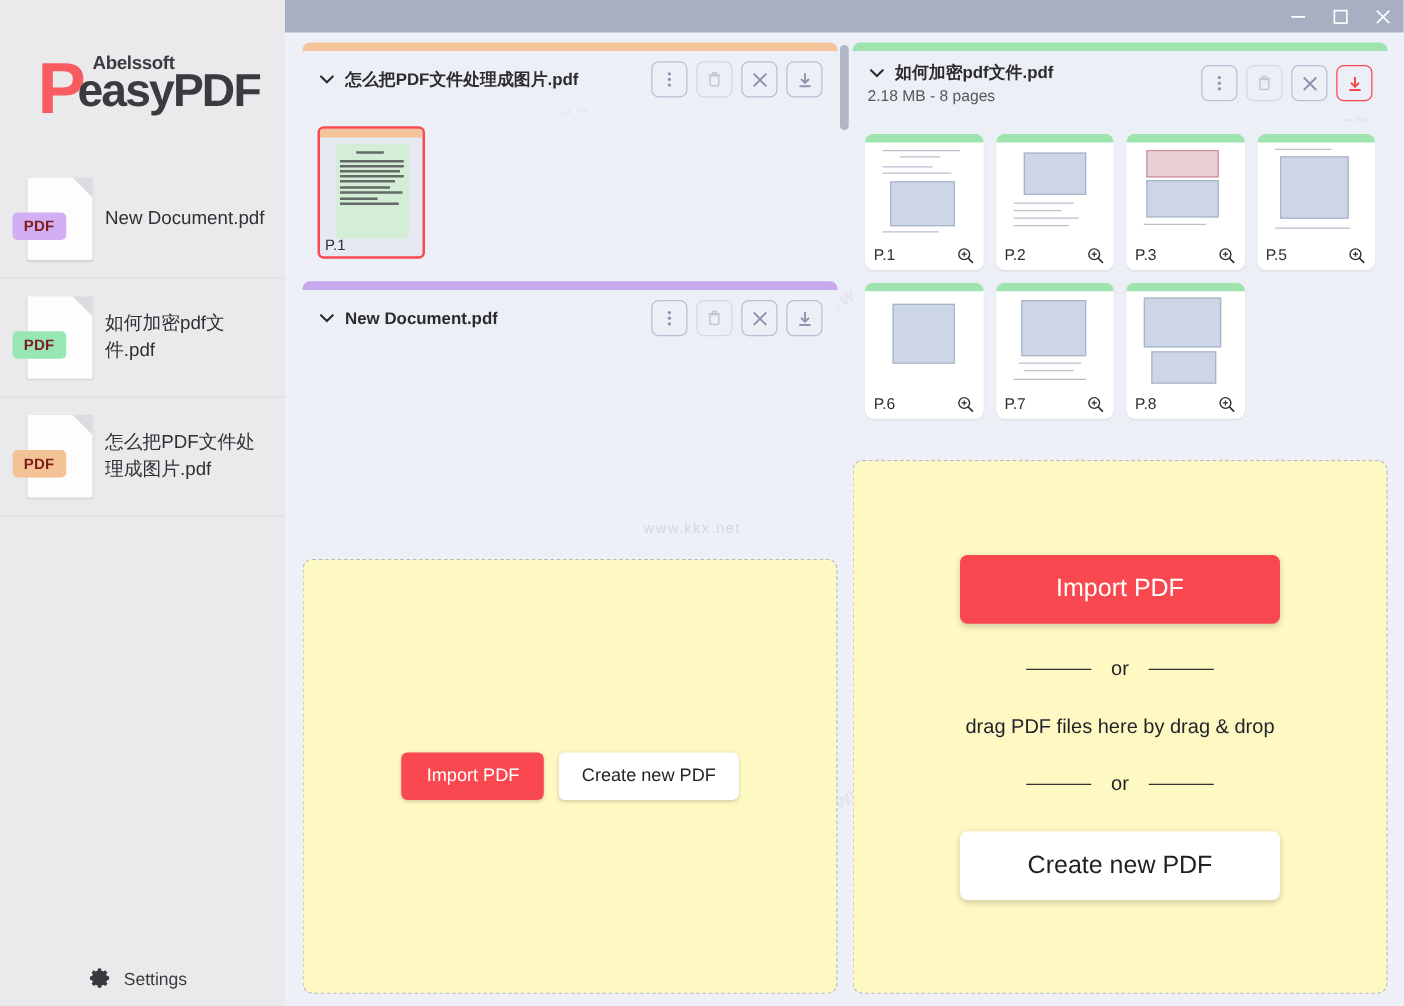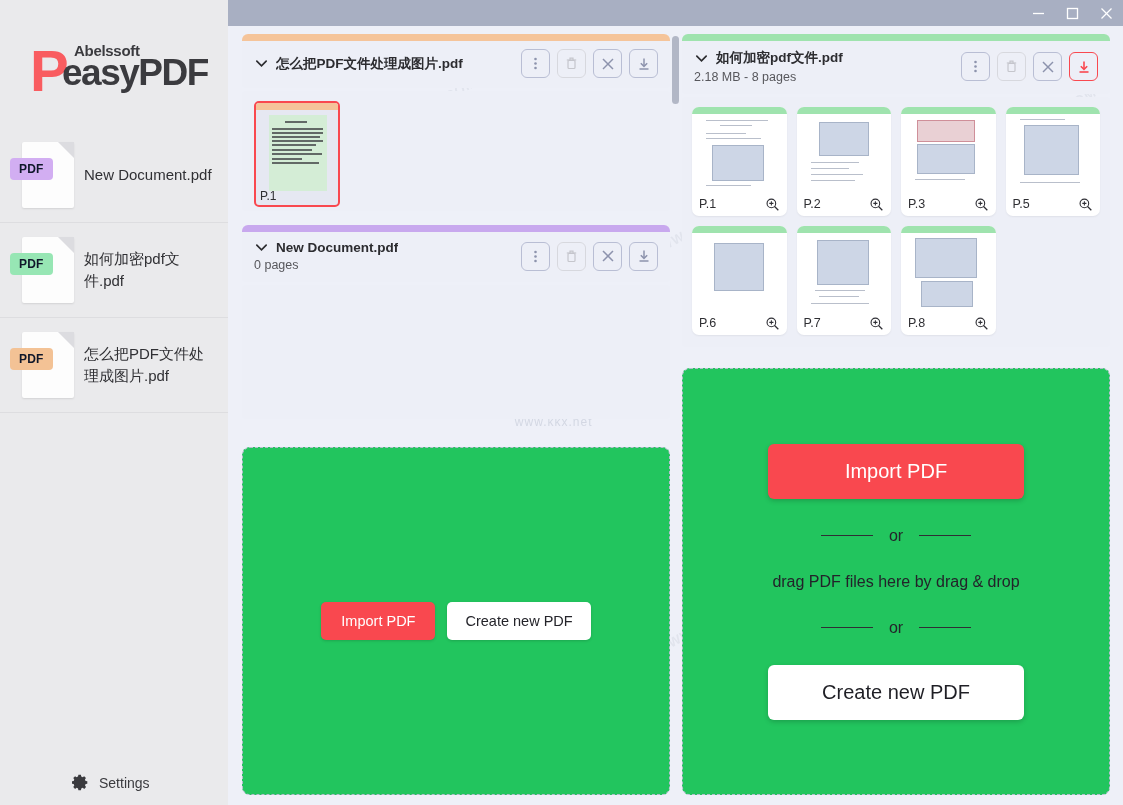--- a/index.html
+++ b/index.html
@@ -72,23 +72,23 @@
     border-radius: 2px;
     box-shadow: 0 1px 2px rgba(0,0,0,0.10);
   }
   .doc-icon::after {
     content: ""; position: absolute; right: 0; top: 0;
     border-width: 0 16px 16px 0;
     border-style: solid;
     border-color: transparent #dcdce0 transparent transparent;
   }
   .doc-badge {
-    position: absolute; left: -12px; top: 16px;
+    position: absolute; left: -12px; top: 28px;
     padding: 4px 9px; border-radius: 4px;
-    font-size: 12px; font-weight: bold; color: #0f172a;
+    font-size: 12px; font-weight: bold; color: #7f1d1d;
     letter-spacing: 0.2px;
   }
   .file-label {
     font-size: 15px; color: #303034; line-height: 1.45;
     word-break: break-word;
   }
   .settings-row {
     margin-top: auto;
     display: flex; align-items: center; gap: 10px;
     padding: 14px 0 14px 72px;
@@ -206,21 +206,21 @@
     display: flex; align-items: center; justify-content: space-between;
     padding: 0 7px 0 7px;
   }
   .pcard-label { font-size: 12.5px; color: #2f2f33; }
   .zoom-icon { width: 15px; height: 15px; cursor: pointer; }
 
   
   .import-panel {
     border: 1.6px dashed #b6bccf;
     border-radius: 8px;
-    background: #22c55e;
+    background: #fef9c3;
     position: relative;
   }
   .import-mid {
     position: absolute; left: 242px; right: auto; width: 428px;
     top: 447px; height: 348px;
   }
   .import-right {
     position: absolute; left: 682px; width: 428px;
     top: 368px; height: 427px;
   }
@@ -461,21 +461,20 @@
     <div class="doc-panel" style="margin-top:14px;">
       <div class="accent" style="background:#c8a8ee"></div>
       <div class="doc-head">
         <div class="doc-head-text">
           <div class="doc-title-line">
             <svg class="chev" viewBox="0 0 16 16">
               <path d="M3 5.5 L8 10.5 L13 5.5" fill="none" stroke="#2c2c30" stroke-width="1.8" stroke-linecap="round"></path>
             </svg>
             <div class="doc-title">New Document.pdf</div>
           </div>
-          <div class="doc-sub">0 pages</div>
         </div>
         <div class="head-btns">
           <div class="hbtn">
             <svg width="15" height="15" viewBox="0 0 15 15">
               <circle cx="7.5" cy="3" r="1.3" fill="#8d93ad"></circle>
                 <circle cx="7.5" cy="7.5" r="1.3" fill="#8d93ad"></circle>
                 <circle cx="7.5" cy="12" r="1.3" fill="#8d93ad"></circle>
             </svg>
           </div>
           <div class="hbtn disabled">

